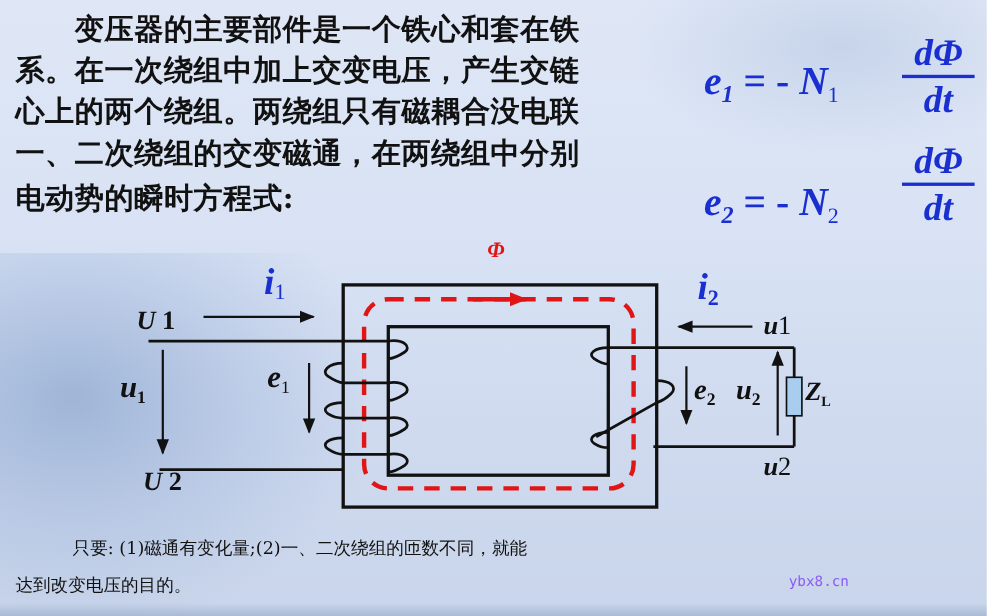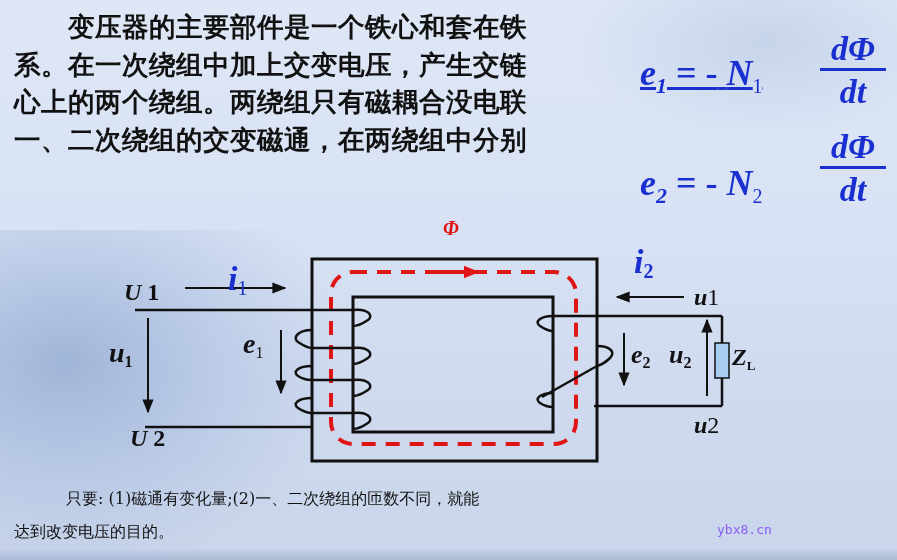--- a/index.html
+++ b/index.html
@@ -63,24 +63,25 @@
 <body>
 
 <div class="bg-shade"></div>
 <div class="bg-shade2"></div>
 
 <div class="para">
   <span class="line indent">变压器的主要部件是一个铁心和套在铁</span>
   <span class="line">系。在一次绕组中加上交变电压，产生交链</span>
   <span class="line">心上的两个绕组。两绕组只有磁耦合没电联</span>
   <span class="line">一、二次绕组的交变磁通，在两绕组中分别</span>
+  <span class="line" style="margin-top:4px">电动势的瞬时方程式:</span>
 </div>
 
 <div class="formula" style="left:640px; top:40px;">
-  <div class="lhs" style="left:0; top:12px;text-decoration:underline;">
+  <div class="lhs" style="left:0; top:12px;">
     <span>e</span><span class="sub">1</span>
     <span class="eq">= -</span>
     <span>N</span><span class="nsub">1</span>
   </div>
   <div class="frac" style="left:180px; top:-10px;">
     <span class="num">dΦ</span>
     <span class="bar"></span>
     <span class="den">dt</span>
   </div>
 </div>
@@ -154,21 +155,21 @@
   <line x1="185" y1="288" x2="285" y2="288" stroke="#111" stroke-width="2" marker-end="url(#ah)"></line>
   <line x1="148" y1="318" x2="148" y2="412" stroke="#111" stroke-width="2" marker-end="url(#ah)"></line>
   <line x1="281" y1="330" x2="281" y2="393" stroke="#111" stroke-width="2" marker-end="url(#ah)"></line>
   <line x1="684" y1="297" x2="617" y2="297" stroke="#111" stroke-width="2" marker-end="url(#ah)"></line>
   <line x1="624" y1="333" x2="624" y2="385" stroke="#111" stroke-width="2" marker-end="url(#ah)"></line>
   <line x1="707" y1="396" x2="707" y2="320" stroke="#111" stroke-width="2" marker-end="url(#ah)"></line>
 </svg>
 
 <div class="lbl red" style="left:443px; top:217px; font-size:20px;">Φ</div>
 
-<div class="lbl blue" style="left:228px; top:238px; font-size:34px;margin-top:22px;"><span>i</span><span class="s sn" style="font-size:20px;">1</span></div>
+<div class="lbl blue" style="left:240px; top:238px; font-size:34px;"><span>i</span><span class="s sn" style="font-size:20px;">1</span></div>
 <div class="lbl" style="left:124px; top:279px; font-size:24px;"><span>U</span> <span style="font-style:normal">1</span></div>
 <div class="lbl" style="left:130px; top:425px; font-size:24px;"><span>U</span> <span style="font-style:normal">2</span></div>
 <div class="lbl" style="left:109px; top:337px; font-size:28px;"><span>u</span><span class="s">1</span></div>
 <div class="lbl" style="left:243px; top:328px; font-size:28px;"><span>e</span><span class="s sn">1</span></div>
 
 <div class="lbl blue" style="left:634px; top:243px; font-size:34px;"><span>i</span><span class="s" style="font-size:20px;">2</span></div>
 <div class="lbl" style="left:694px; top:284px; font-size:24px;"><span>u</span><span class="sn" style="font-weight:normal;">1</span></div>
 <div class="lbl" style="left:694px; top:412px; font-size:24px;"><span>u</span><span class="sn" style="font-weight:normal;">2</span></div>
 <div class="lbl" style="left:631px; top:340px; font-size:26px;"><span>e</span><span class="s">2</span></div>
 <div class="lbl" style="left:669px; top:340px; font-size:26px;"><span>u</span><span class="s">2</span></div>

